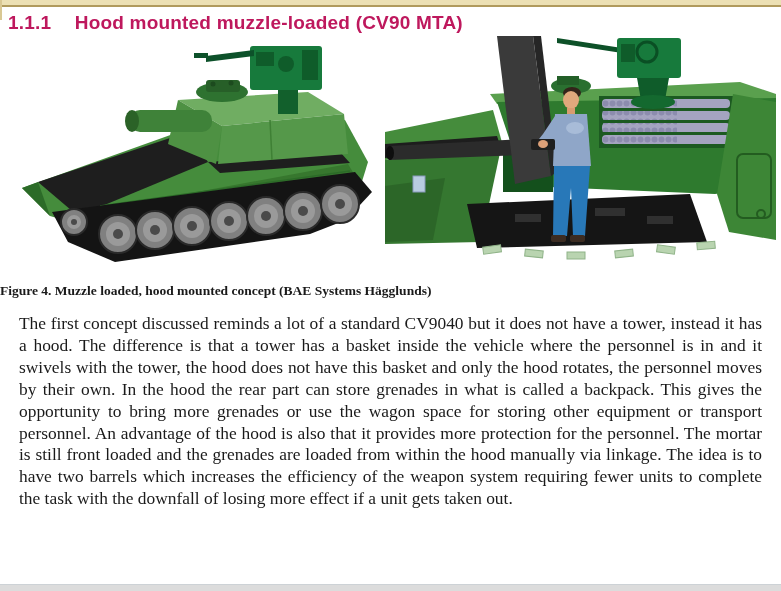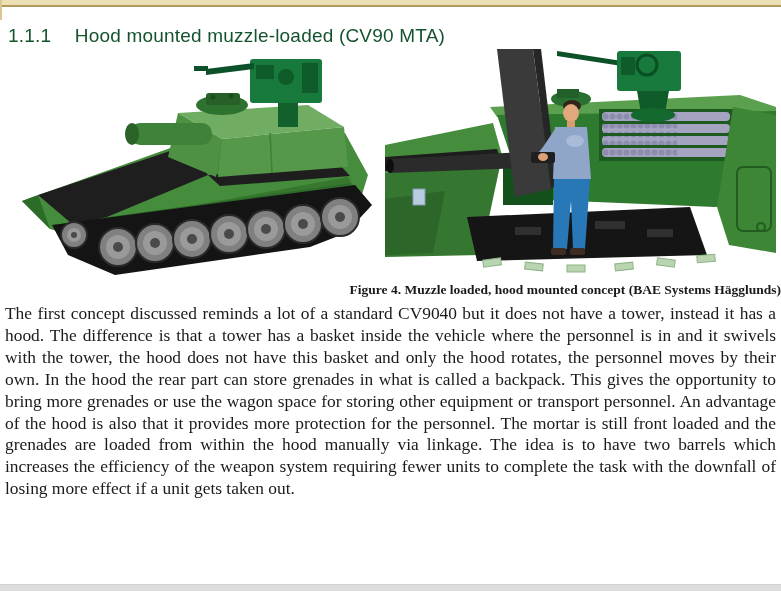--- a/index.html
+++ b/index.html
@@ -1,28 +1,28 @@
 <!DOCTYPE html>
 <html><head>
 <meta charset="utf-8">
 <style>
   html,body{margin:0;padding:0;background:#fff;}
   .page{position:relative;width:781px;height:591px;background:#ffffff;overflow:hidden;
         font-family:"Liberation Serif", serif;color:#1a1a1a;}
   .top-border{height:5px;background:#ece0b4;}
   .top-border-line{height:2px;background:#b09a5d;}
   .left-notch{position:absolute;left:0;top:0;width:2px;height:20px;background:#d9c894;}
-  h1.heading{font-family:"Liberation Sans", sans-serif;font-weight:400;font-size:19px;
-             color:#14532d;margin:18px 0 0 8px;letter-spacing:.2px;}
+  h1.heading{font-family:"Liberation Sans", sans-serif;font-weight:700;font-size:19px;
+             color:#be185d;margin:5px 0 0 8px;letter-spacing:.2px;}
   h1.heading .num{margin-right:18px;}
   .figures{display:flex;align-items:flex-start;margin-top:2px;margin-left:10px;}
   .figures svg{display:block;}
-  .caption{font-size:13.5px;font-weight:bold;text-align:right;margin-top:3px;}
+  .caption{font-size:13.5px;font-weight:bold;text-align:left;margin-top:17px;}
   .body-text{padding:0 5px;margin-top:5px;}
-  .body-text p{margin:0;font-size:17.4px;line-height:21.9px;text-align:justify;}
+  .body-text p{margin:14px;font-size:17.4px;line-height:21.9px;text-align:justify;}
   .bottom-strip{position:absolute;left:0;bottom:0;width:100%;height:6px;
                 background:#dcdcdc;border-top:1px solid #cdd2d6;}
 </style>
 </head>
 <body>
 
 <div class="page">
 
   <div class="top-border"></div>
   <div class="top-border-line"></div>

